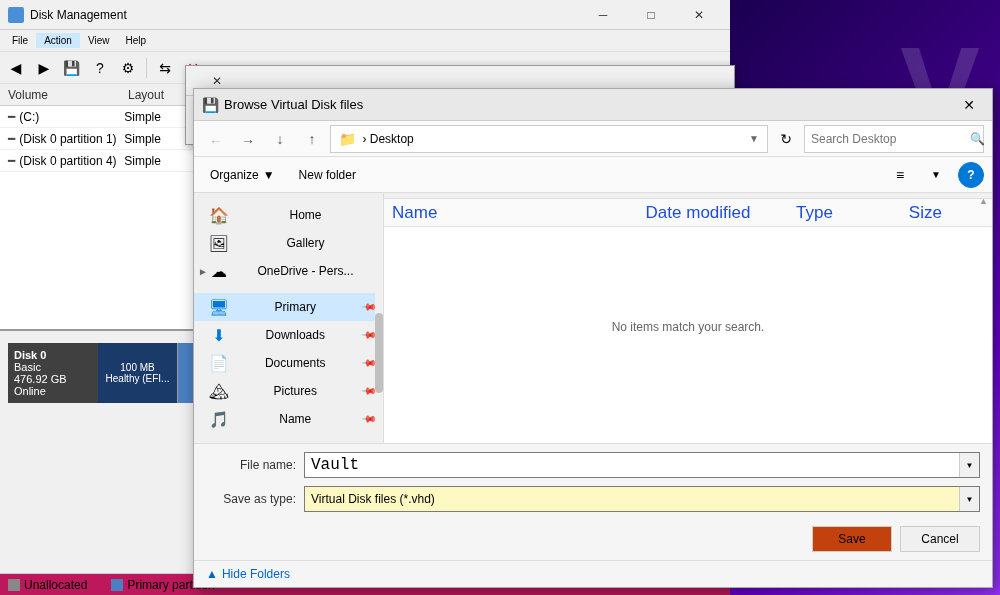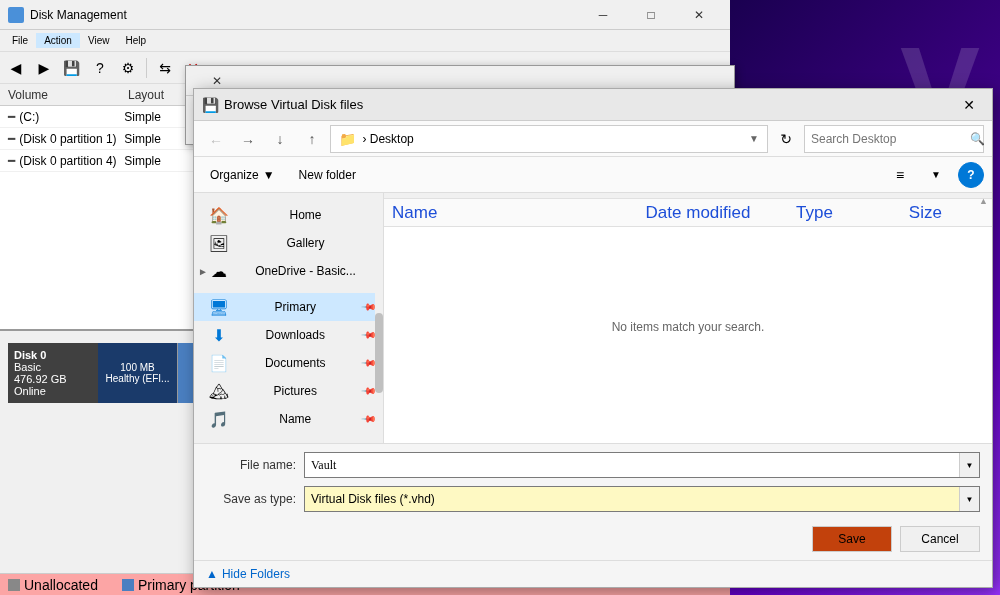--- a/index.html
+++ b/index.html
@@ -195,26 +195,26 @@
       padding: 4px 6px;
       font-size: 11px;
     }
 
     
     .status-bar {
       position: absolute;
       bottom: 0; left: 0;
       width: 730px;
       height: 22px;
-      background: #fca5a5;
+      background: #be185d;
       border-top: 1px solid #ccc;
       display: flex;
       align-items: center;
       padding: 0 8px;
-      font-size: 14px;
+      font-size: 12px;
       gap: 24px;
     }
     .legend-item {
       display: flex;
       align-items: center;
       gap: 4px;
     }
     .legend-box {
       width: 12px;
       height: 12px;
@@ -539,22 +539,22 @@
       display: flex;
       border: 1px solid #7a7a7a;
       background: #fff;
     }
     .filename-input {
       flex: 1;
       height: 24px;
       border: none;
       outline: none;
       padding: 0 6px;
-      font-size: 12px;
-      font-family: Liberation Serif, serif;
+      font-size: 16px;
+      font-family: Liberation Mono, monospace;
     }
     .filename-dropdown-btn {
       width: 20px;
       height: 24px;
       border: none;
       border-left: 1px solid #ccc;
       background: #f0f0f0;
       cursor: pointer;
       display: flex;
       align-items: center;
@@ -795,21 +795,21 @@
         </div>
 
         <div class="nav-item">
           <span class="nav-item-icon">🖼</span>
           <span class="nav-item-label">Gallery</span>
         </div>
 
         <div class="nav-item">
           <span class="expand-arrow">►</span>
           <span class="nav-item-icon">☁</span>
-          <span class="nav-item-label">OneDrive - Basic...</span>
+          <span class="nav-item-label">OneDrive - Pers...</span>
         </div>
 
         <div style="height:8px;"></div>
 
         <div class="nav-item selected">
           <span class="nav-item-icon" style="color:#0078d7;">🖥</span>
           <span class="nav-item-label">Primary</span>
           <span class="pin-icon">📌</span>
         </div>
 

